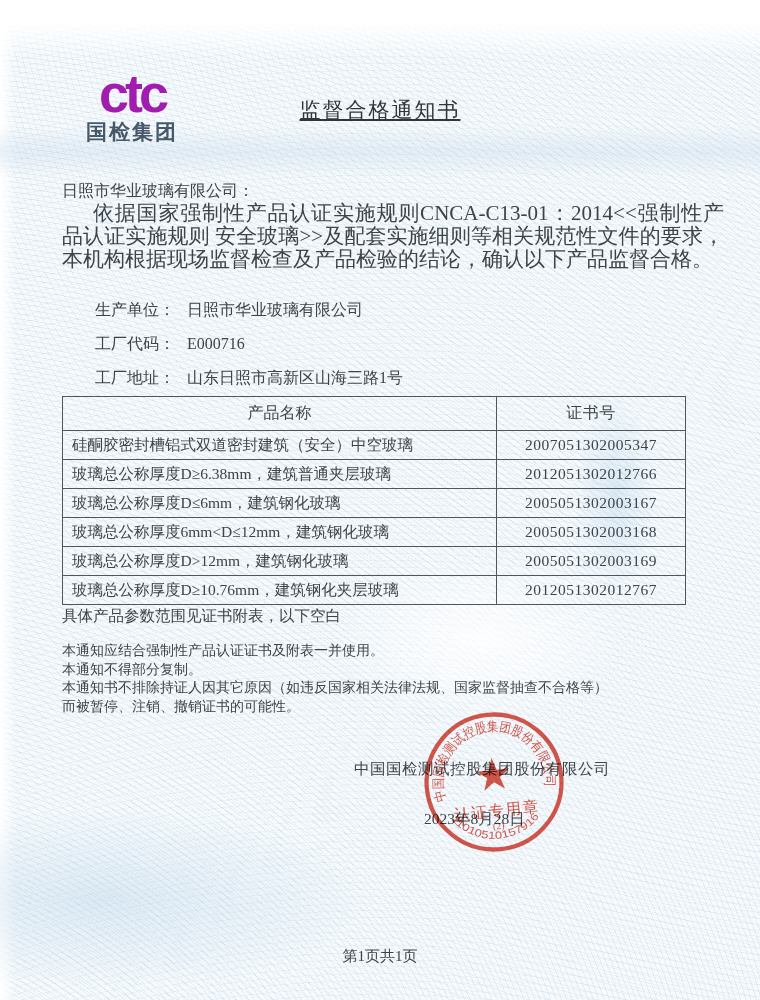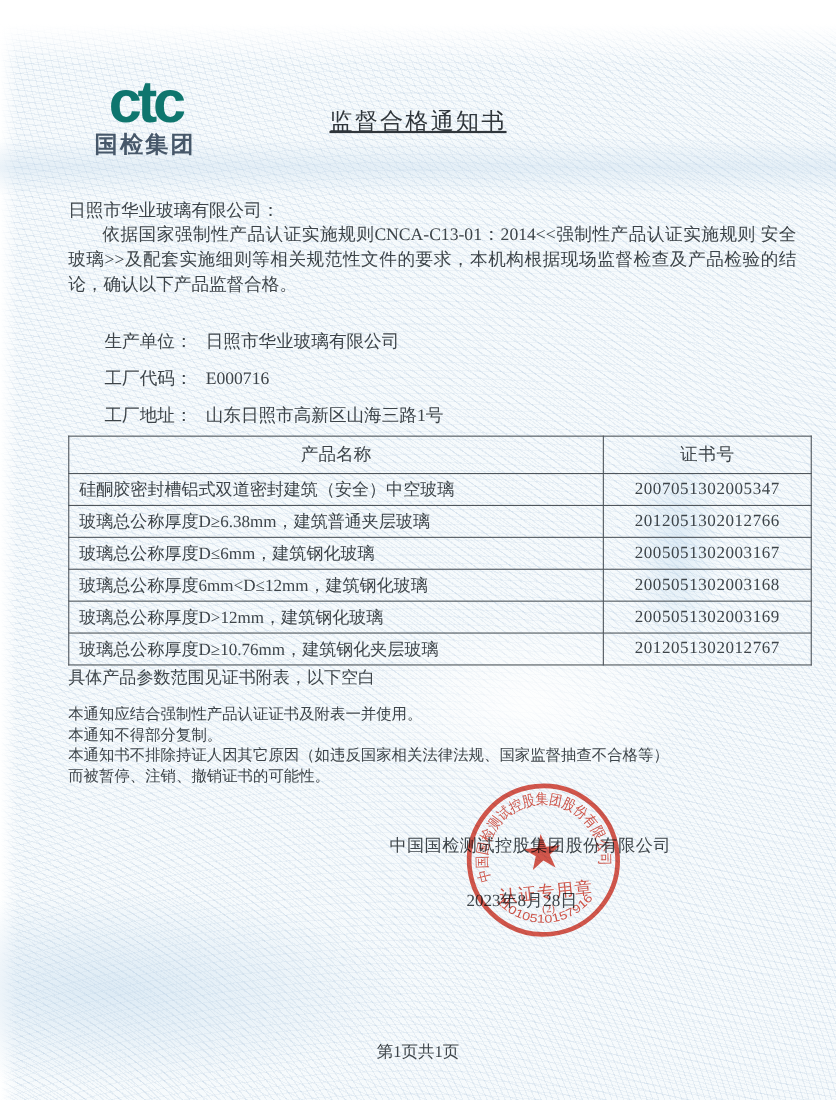--- a/index.html
+++ b/index.html
@@ -31,45 +31,45 @@
   .band-c{position:absolute;left:-50px;top:810px;width:430px;height:180px;
     background:radial-gradient(ellipse at 35% 50%, rgba(183,211,233,.40), rgba(183,211,233,0) 70%);}
   .glow-mid{position:absolute;left:330px;top:555px;width:300px;height:170px;
     background:radial-gradient(ellipse, rgba(255,255,255,.85), rgba(255,255,255,0) 70%);}
 
   
   .logo{position:absolute;left:86px;top:68px;text-align:center;}
   .logo-ctc{
     font-family:"Liberation Sans","DejaVu Sans",sans-serif;
     font-weight:bold;font-size:54px;line-height:50px;
-    color:#0f766e;letter-spacing:-4px;
+    color:#a21caf;letter-spacing:-4px;
   }
   .logo-sub{
     font-family:"Liberation Sans","DejaVu Sans",sans-serif;
     font-weight:bold;font-size:21px;line-height:24px;
     color:#47586a;letter-spacing:2px;margin-top:2px;
   }
   .doc-title{
     position:absolute;top:96px;left:0;width:100%;
     text-align:center;font-size:21px;letter-spacing:2px;color:#30363b;text-decoration:underline;
   }
 
   
   .recipient{position:absolute;left:62px;top:181px;font-size:16px;}
   .para{position:absolute;left:62px;width:662px;margin:0;
-    font-size:16px;line-height:23px;text-align:justify;text-indent:31px;}
+    font-size:21px;line-height:23px;text-align:justify;text-indent:31px;}
   .para1{top:202px;}
   .para2{top:274px;}
   .info-line{position:absolute;left:95px;font-size:16px;}
   .info-line .iv{margin-left:12px;}
   .il1{top:300px;} .il2{top:334px;} .il3{top:368px;}
 
   
   .products-table{
-    position:absolute;left:62px;top:396px;width:676px;
+    position:absolute;left:62px;top:396px;width:624px;
     border-collapse:collapse;table-layout:fixed;
   }
   .products-table th,.products-table td{
     border:1.5px solid #4f565c;font-weight:normal;
   }
   .products-table th{height:31px;font-size:16px;text-align:center;color:#3d4449;}
   .products-table td{height:26px;font-size:15.5px;}
   .td-name{padding-left:9px;}
   .col-cert{width:186px;text-align:center;letter-spacing:.5px;}
 

